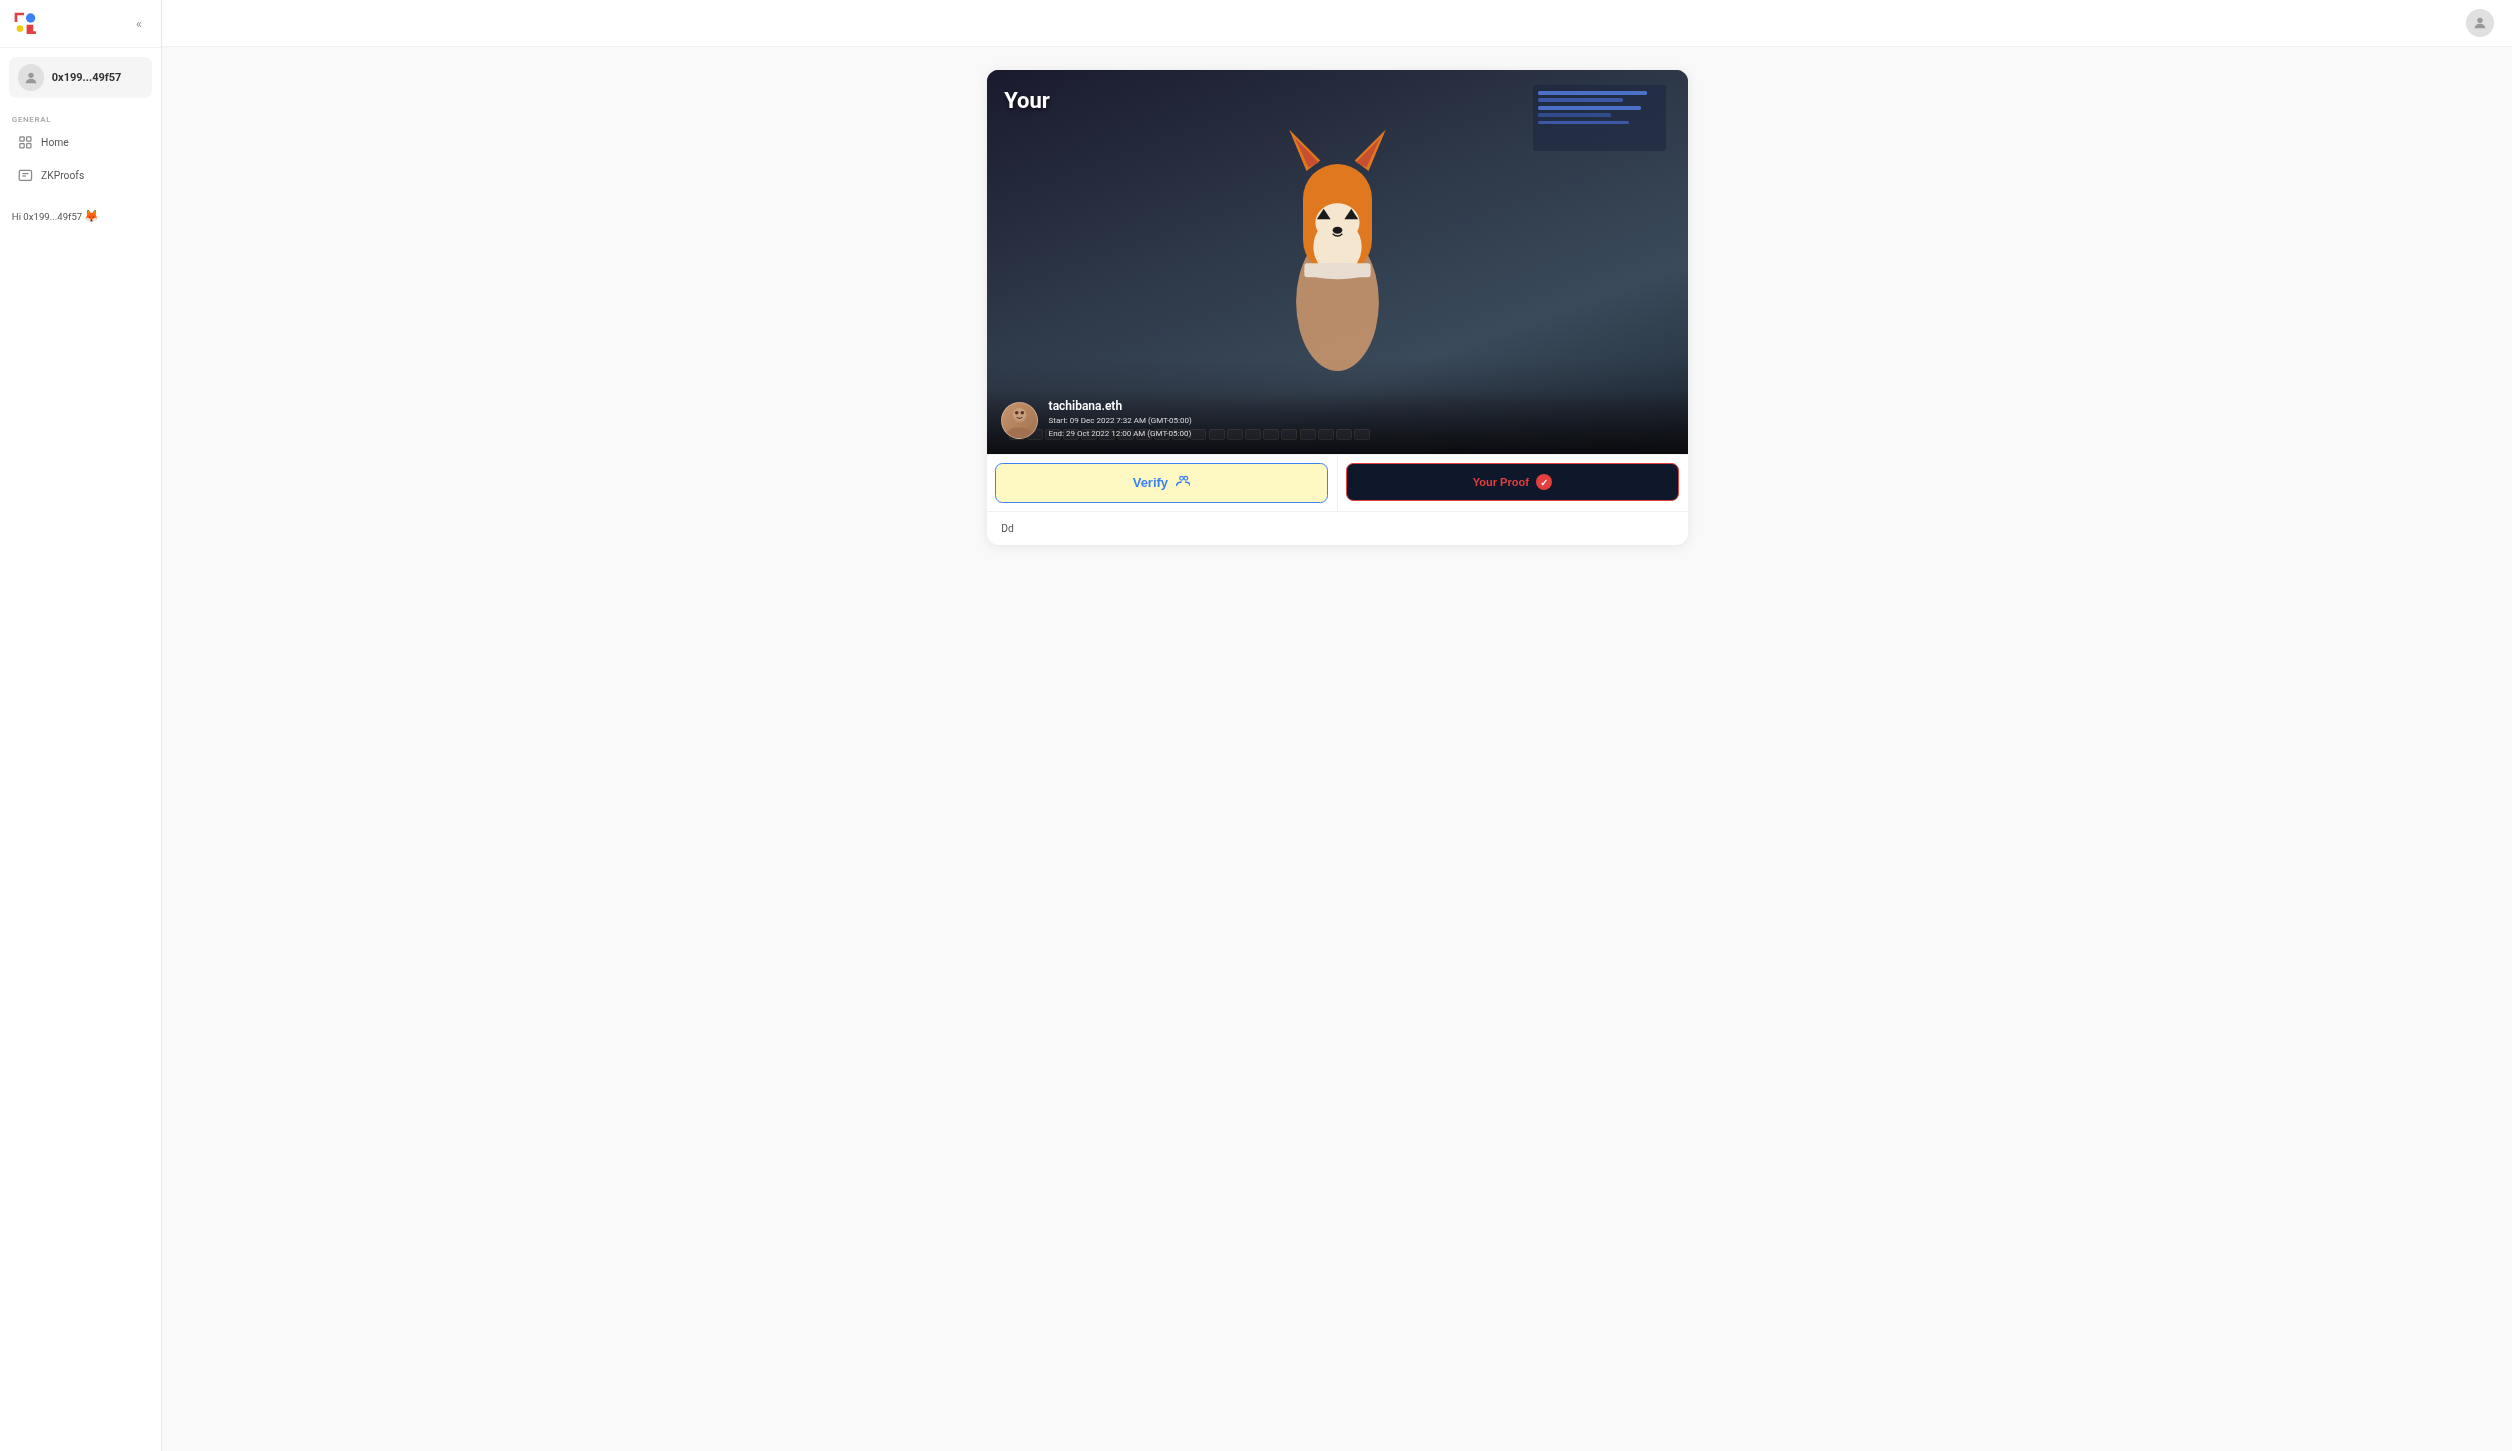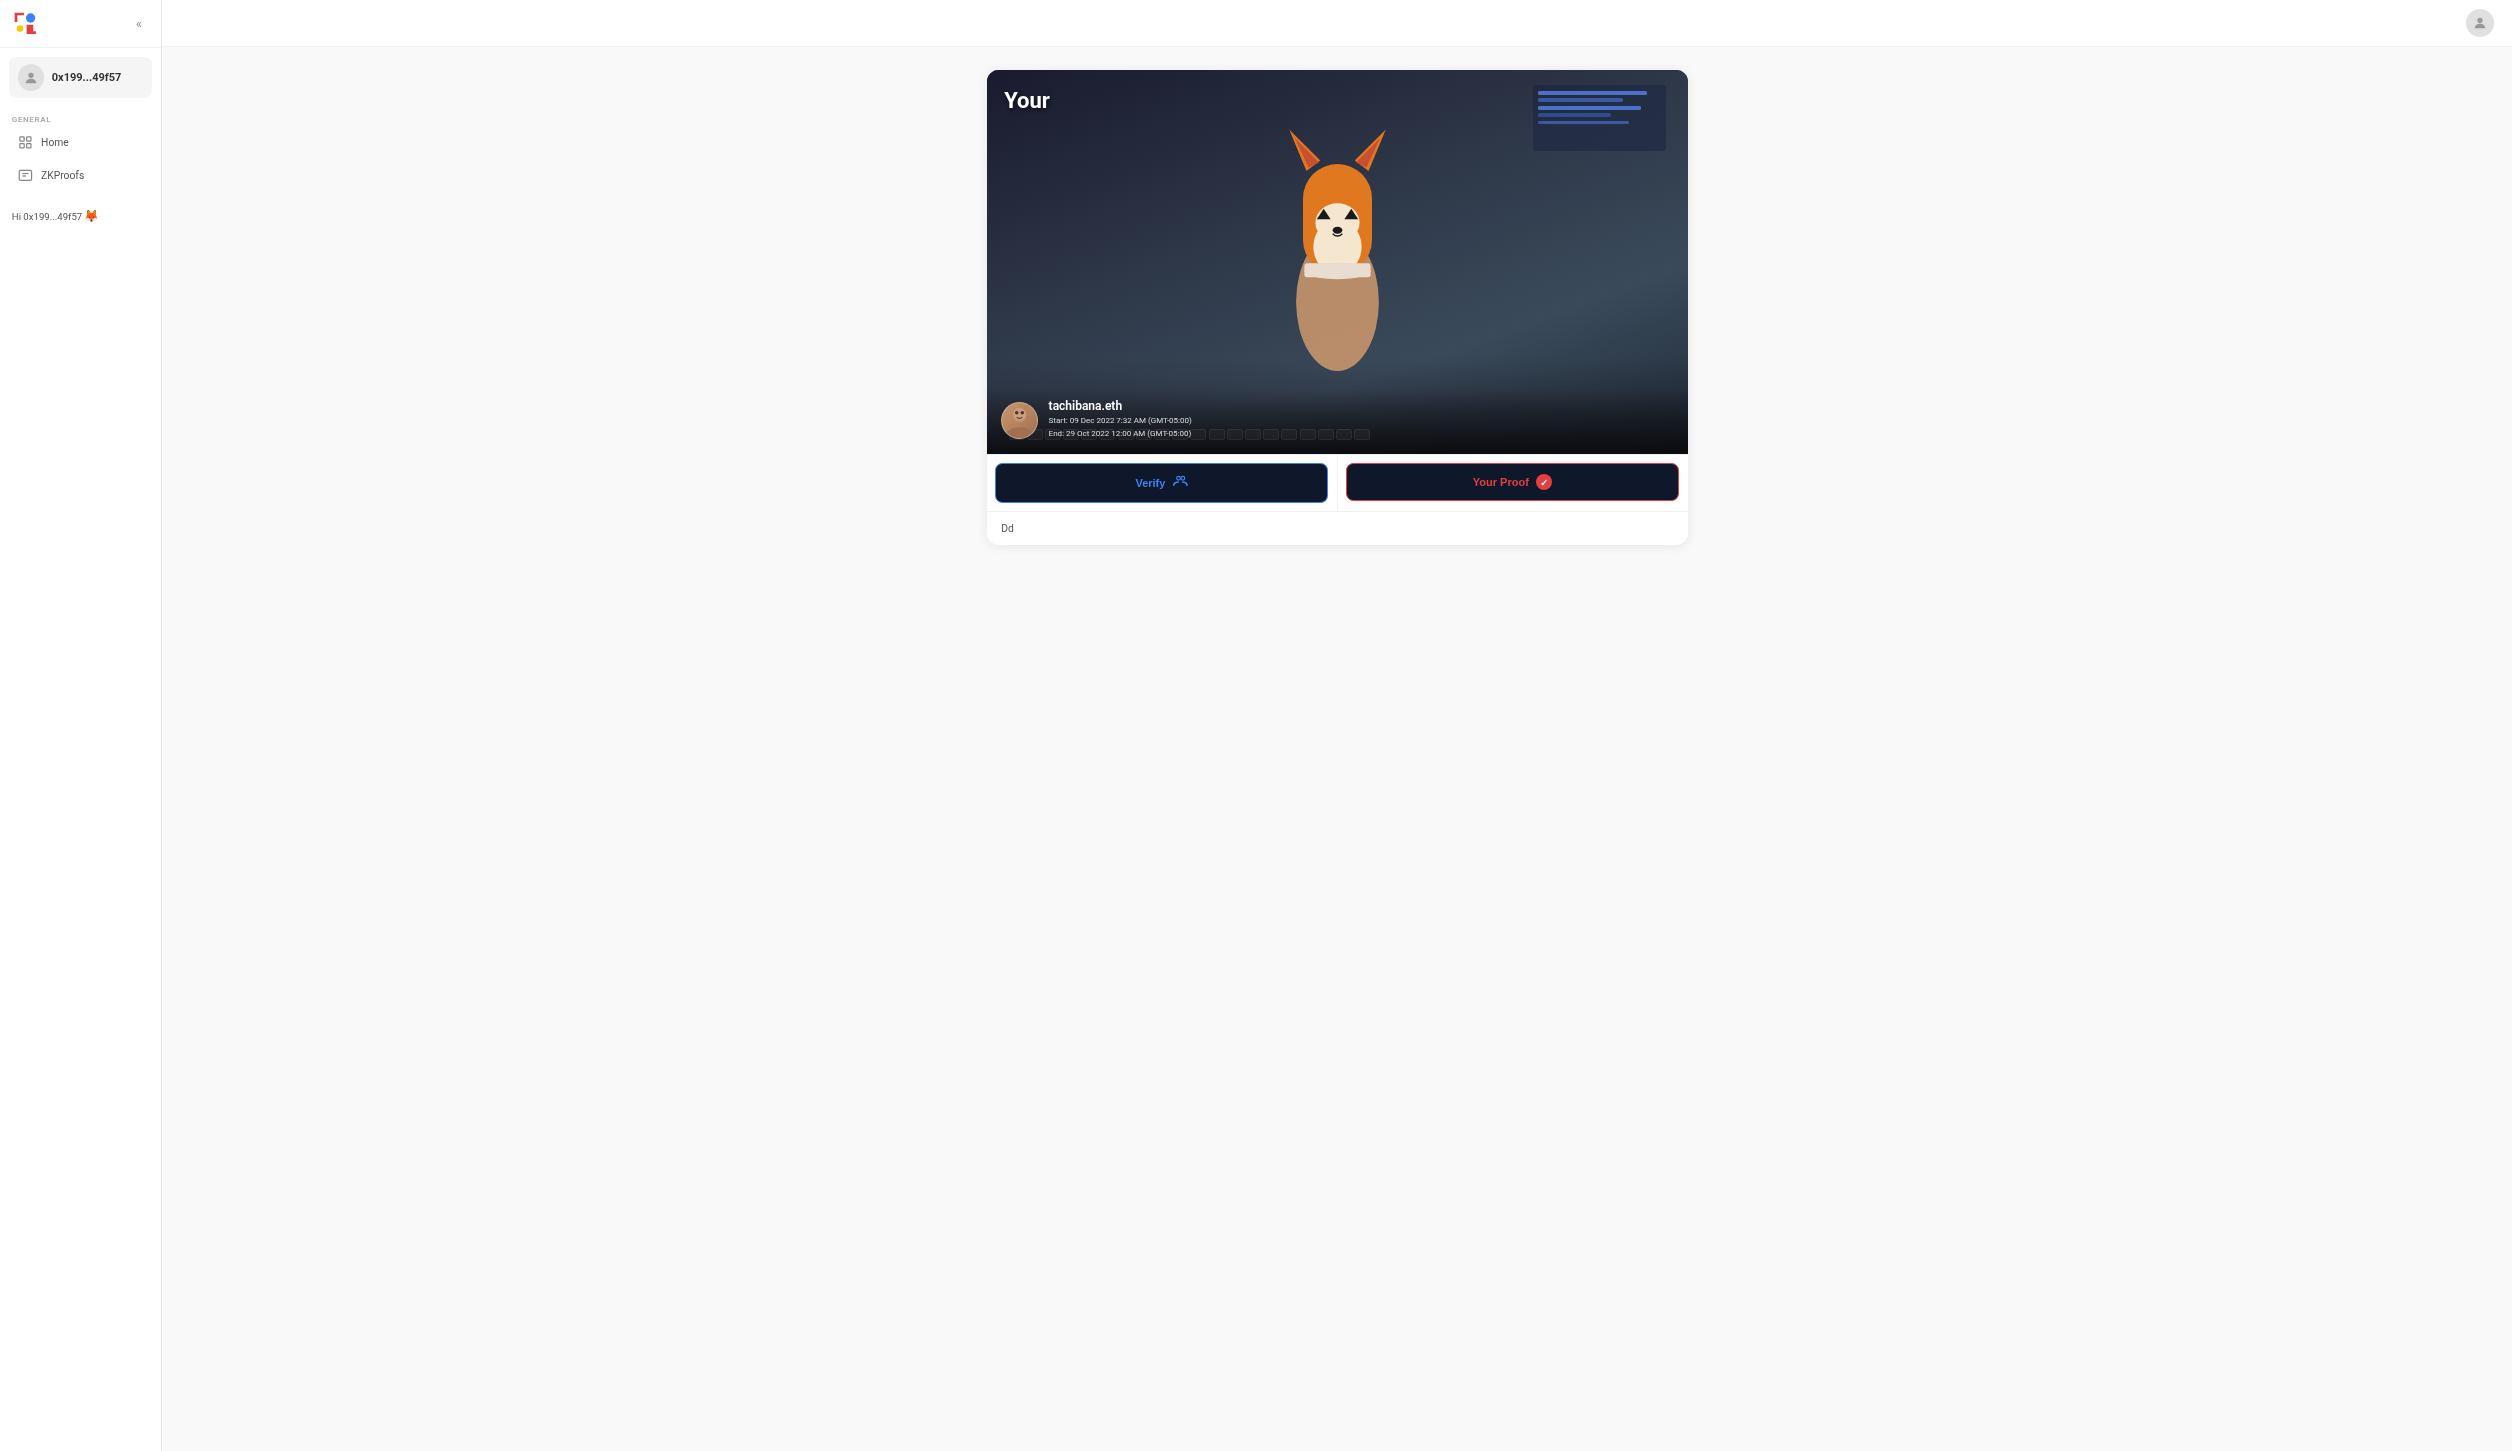--- a/index.html
+++ b/index.html
@@ -197,25 +197,25 @@
     }
 
     .btn-wrapper-proof {
       flex: 1;
       padding: 7.4px 8.9px;
     }
 
     .btn-inner-verify {
       width: 100%;
       padding: 10.3px;
-      background: #0f172a;
+      background: #fef9c3;
       border: 1.5px solid #3b82f6;
       border-radius: 7.4px;
       color: #3b82f6;
-      font-size: 11px;
+      font-size: 13px;
       font-weight: 600;
       cursor: pointer;
       display: flex;
       align-items: center;
       justify-content: center;
       gap: 7.4px;
       text-align: center;
     }
 
     .btn-inner-proof {

